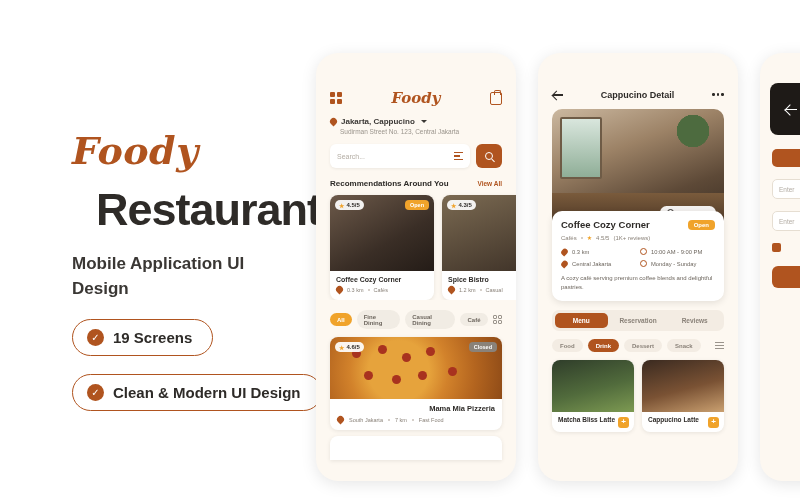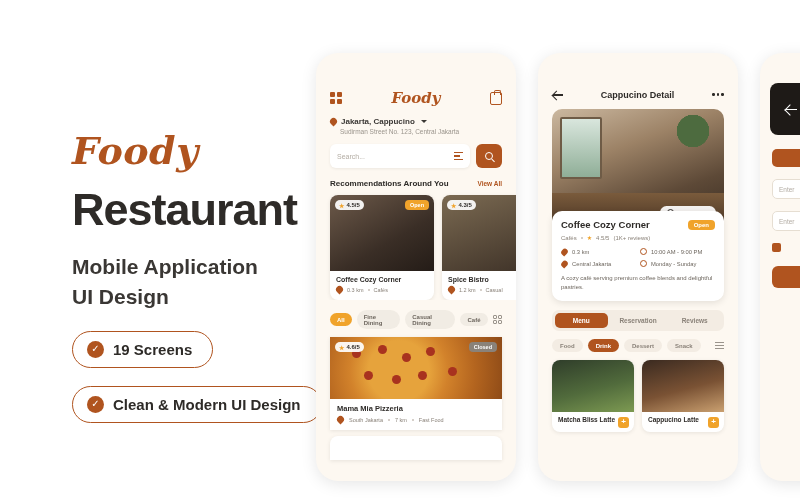--- a/index.html
+++ b/index.html
@@ -25,23 +25,24 @@
     font-weight: 700;
     letter-spacing: 0.5px;
   }
   .headline {
     font-size: 45px;
     font-weight: 700;
     color: #2e2b28;
     letter-spacing: -1px;
     margin-top: 14px;
     line-height: 1;
+    margin-left: 24px;
   }
   .subhead {
-    font-size: 21px;
+    font-size: 17px;
     font-weight: 700;
     color: #3a3734;
     margin-top: 20px;
     line-height: 1.45;
     width: 210px;
   }
   .pill {
     display: inline-flex;
     align-items: center;
     gap: 9px;
@@ -209,22 +210,23 @@
     background: #f1ece4; color: #6d665e; font-weight: 700;
   }
   .chip.active { background: #f0a32b; color: #fff; }
   .chip-sq {
     margin-left: auto; display: grid; grid-template-columns: 4px 4px; gap: 1.5px;
   }
   .chip-sq i { width: 4px; height: 4px; border: 1px solid #9a948c; display: block; border-radius: 1px; }
 
   .wide-card {
     margin: 8px 14px 0 14px;
-    background: #fff; border-radius: 0; overflow: hidden;
+    background: #fff; border-radius: 8px; overflow: hidden;
     box-shadow: 0 1px 4px rgba(0,0,0,0.09);
+    text-align: right;
   }
   .wide-img {
     height: 62px; position: relative;
     background: radial-gradient(circle at 40% 55%, #e6a33c 0 28%, #d2822b 45%, #b4651f 70%, #8d4a17 100%);
   }
   .pepperoni { position: absolute; width: 9px; height: 9px; border-radius: 50%; background: #a8321f; }
   .wide-body { padding: 5px 7px 7px 7px; }
   .wide-name { font-size: 7.5px; font-weight: 700; color: #2e2b28; }
   .wide-meta { display: flex; align-items: center; gap: 5px; margin-top: 3px; font-size: 5.5px; color: #8a8279; }
   .wide-card-2 {

